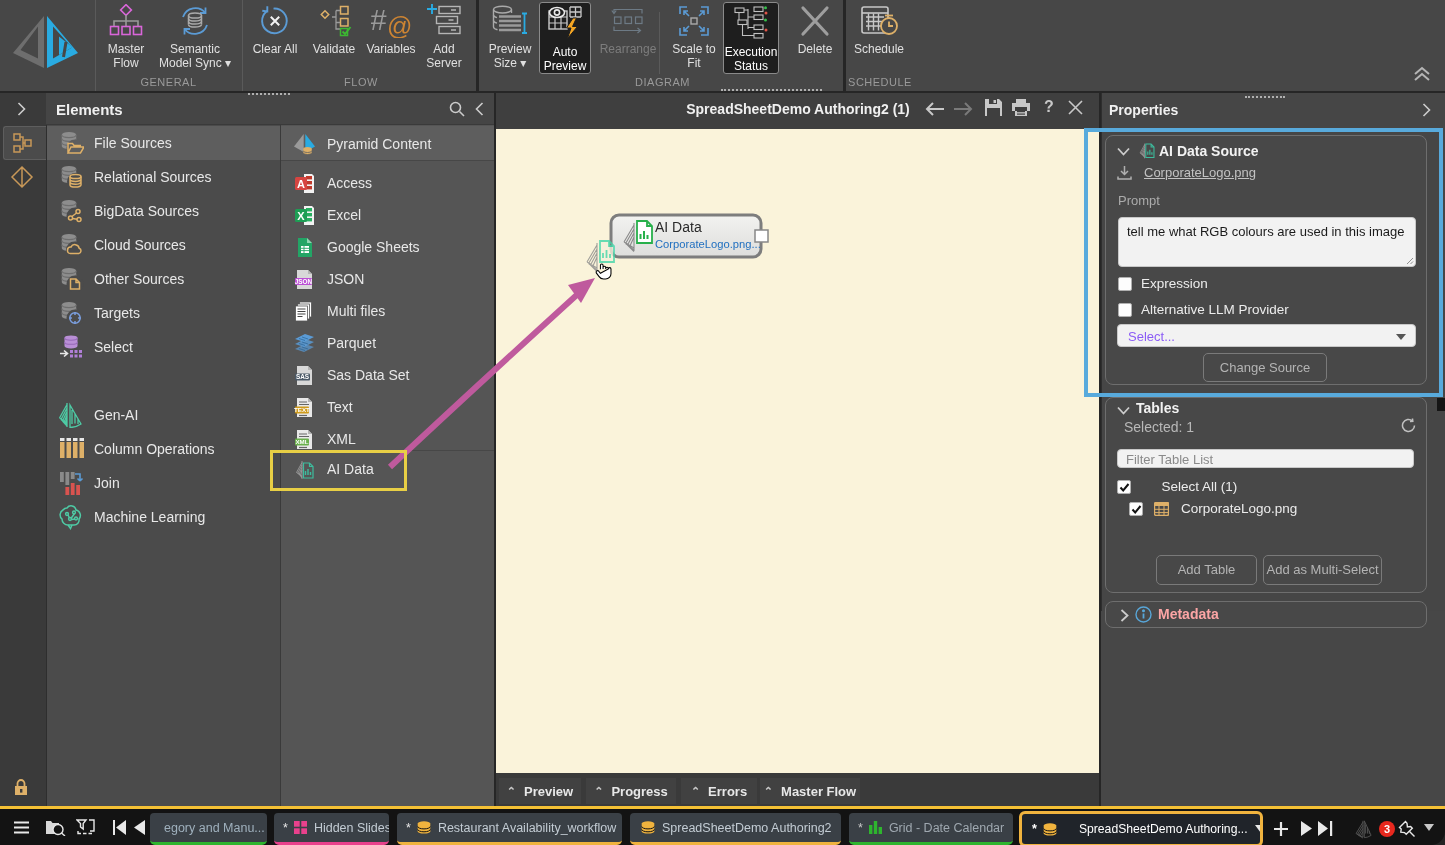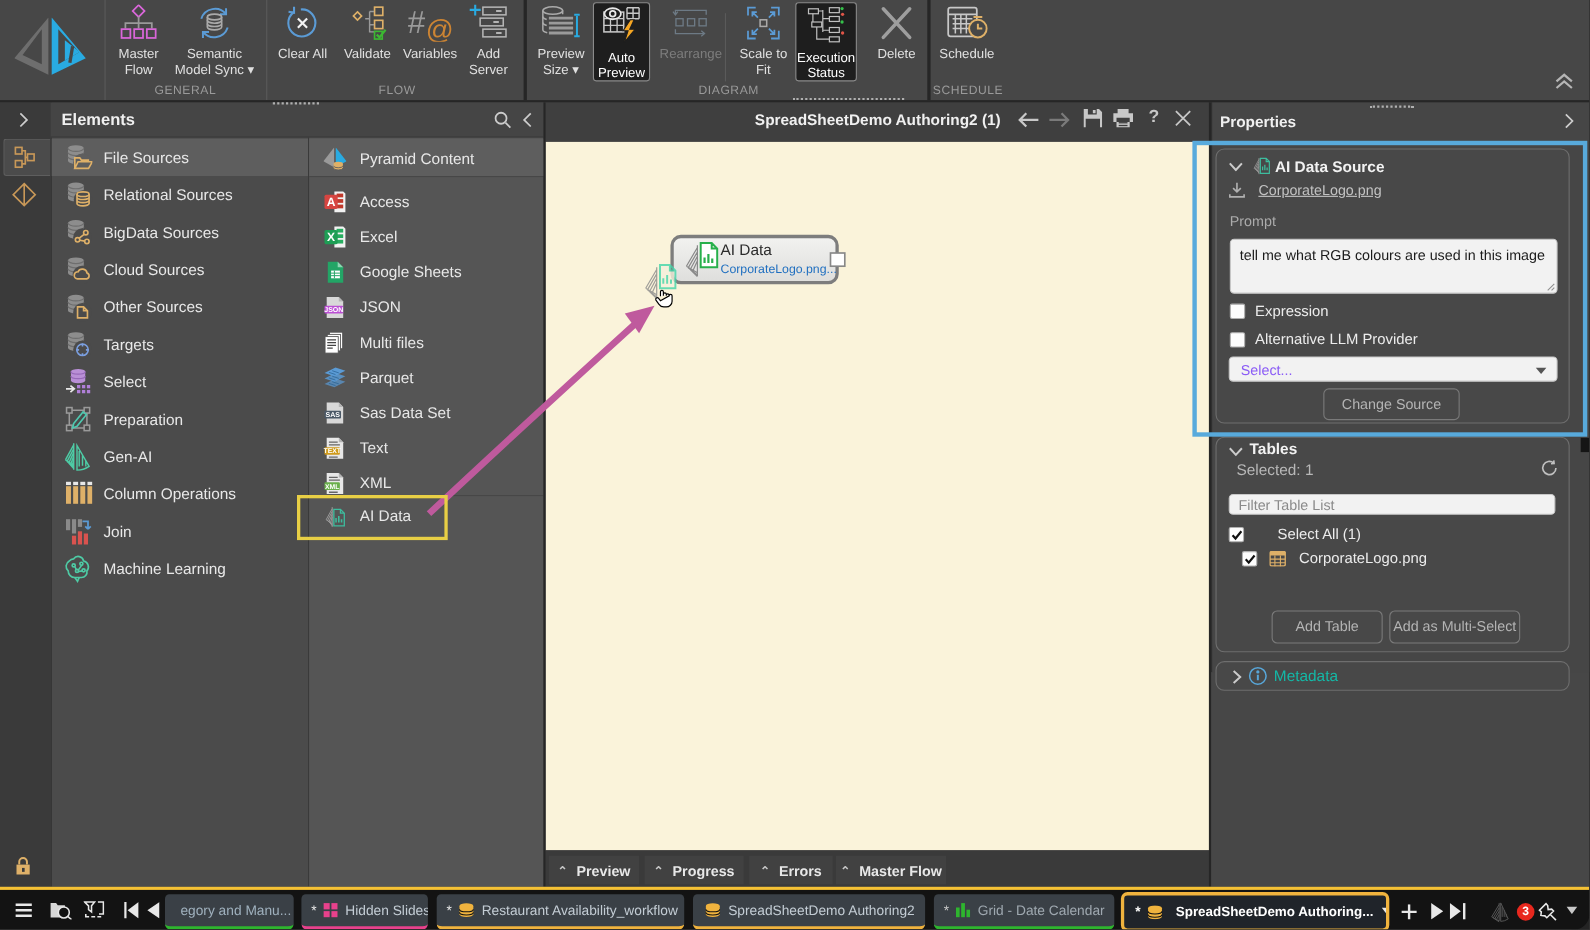--- a/index.html
+++ b/index.html
@@ -332,32 +332,20 @@
         <g fill="#b07fd8">
               <rect x="12" y="16" width="3" height="3"></rect>
               <rect x="16.5" y="16" width="3" height="3"></rect>
               <rect x="21" y="16" width="3" height="3"></rect>
         <rect x="12" y="20.5" width="3" height="3"></rect>
               <rect x="16.5" y="20.5" width="3" height="3"></rect>
               <rect x="21" y="20.5" width="3" height="3"></rect>
             </g>
       </svg></span>
         <span class="etx">Select</span>
-      </div>
-    <div class="erow" style="top:271px">
-        <span class="eic">
-      <svg width="26" height="26" viewBox="0 0 26 26" fill="none" stroke="#9a9a9a" stroke-width="1.4">
-        <rect x="2.5" y="2.5" width="5" height="5"></rect>
-            <rect x="18.5" y="2.5" width="5" height="5"></rect>
-            <rect x="2.5" y="18.5" width="5" height="5"></rect>
-            <rect x="18.5" y="18.5" width="5" height="5"></rect>
-        <path d="M7.5 5 H18.5 M5 7.5 V18.5 M21 7.5 V18.5 M7.5 21 H18.5"></path>
-        <path d="M9 17 L17.5 6.5 l3 2.5 L12 19.5 l-4 1.5 Z" stroke="#4ec9b0" stroke-width="1.5"></path>
-      </svg></span>
-        <span class="etx">Preparation</span>
       </div>
     <div class="erow" style="top:305px">
         <span class="eic">
       <svg width="26" height="26" viewBox="0 0 26 26" fill="none" stroke="#4ecba5" stroke-width="1.3">
         <path d="M9 1 V25 M9 2.5 L1.5 16 M9 6 L3 17.5 M9 9.5 L4.5 19 M9 13 L6 20.5 M9 16.5 L7.5 21.5 M1.5 16 L9 21 M3 17.5 L9 22.5 M4.5 19 L9 24"></path>
         <path d="M12 3 L23 22 a20 20 0 0 1 -11 3.5 Z M14 8 v14 M17 12 v9.5 M20 17 v5"></path>
       </svg></span>
         <span class="etx">Gen-AI</span>
       </div>
     <div class="erow" style="top:339px">
@@ -672,21 +660,21 @@
     </div>
     <div class="card" style="top:508px;height:27px">
       <svg class="abs" style="left:14px;top:7px" width="9" height="13" viewBox="0 0 9 13" fill="none" stroke="#cccccc" stroke-width="1.8">
           <path d="M1.5 1 L7.5 6.5 L1.5 12"></path>
         </svg>
       <svg class="abs" style="left:29px;top:4px" width="17" height="17" viewBox="0 0 17 17" fill="none" stroke="#58a6d8" stroke-width="1.4">
           <circle cx="8.5" cy="8.5" r="7.5"></circle>
           <path d="M8.5 7.5 V12.5" stroke-width="1.8"></path>
           <circle cx="8.5" cy="4.8" r="0.8" fill="#58a6d8"></circle>
         </svg>
-      <div class="abs" style="left:52px;top:4px;font-weight:normal;font-size:14px;color:#14b8a6">Metadata</div>
+      <div class="abs" style="left:52px;top:4px;font-weight:bold;font-size:14px;color:#fca5a5">Metadata</div>
     </div>
   </div>
   <div class="abs" style="left:1084px;top:128px;width:359px;height:269px;border:4px solid #58aadc;z-index:50"></div>
   <div class="abs" style="left:1437px;top:398px;width:8px;height:13px;background:#151515;z-index:51"></div>
   <div class="abs" style="left:0;top:91px;width:1445px;height:2px;background:#262626"></div>
   <div class="abs" style="left:494px;top:93px;width:2px;height:713px;background:#262626"></div>
   <div class="abs" style="left:1099px;top:93px;width:2px;height:713px;background:#262626"></div>
   <div class="abs" style="left:248px;top:93px;width:42px;height:0;border-top:2px dotted #b0b0b0;z-index:5"></div>
   <div class="abs" style="left:721px;top:89px;width:101px;height:0;border-top:2px dotted #b0b0b0"></div>
   <div class="abs" style="left:1245px;top:96px;width:40px;height:0;border-top:2px dotted #b0b0b0;z-index:5"></div>
@@ -754,21 +742,21 @@
         </svg>
       <span style="margin-left:7px;color:#9fa8b0">Grid - Date Calendar</span>
     </div>
     <div class="tab" style="left:1019px;top:2px;height:36px;width:244px;background:#20242a;border:3px solid #f0b33e;border-radius:6px">
       <span style="color:#fff;margin-left:10px;font-weight:bold">*</span>
       <svg style="margin-left:6px" width="14" height="13" viewBox="0 0 14 13">
           <ellipse cx="7" cy="2.6" rx="6.3" ry="2.4" fill="#f0b33e"></ellipse>
           <path d="M0.7 2.6 v7.6 a6.3 2.4 0 0 0 12.6 0 V2.6" fill="#f0b33e"></path>
           <path d="M0.7 5.5 a6.3 2.4 0 0 0 12.6 0 M0.7 8.4 a6.3 2.4 0 0 0 12.6 0" stroke="#131313" stroke-width="1" fill="none"></path>
         </svg>
-      <span style="margin-left:12px;color:#ffffff;font-weight:bold;font-size:12.2px">SpreadSheetDemo Authoring...</span>
+      <span style="margin-left:22px;color:#ffffff;font-weight:normal;font-size:12.2px">SpreadSheetDemo Authoring...</span>
       <svg style="margin-left:7px" width="12" height="8" viewBox="0 0 12 8">
           <polygon points="0,0 12,0 6,8" fill="#e8e8e8"></polygon>
         </svg>
     </div>
     <svg class="abs" style="left:1274px;top:13px" width="14" height="14" viewBox="0 0 14 14" stroke="#e8e8e8" stroke-width="2.2">
         <path d="M7 0 V14 M0 7 H14"></path>
       </svg>
     <svg class="abs" style="left:1301px;top:12px" width="11" height="15" viewBox="0 0 11 15">
         <polygon points="0,0 11,7.5 0,15" fill="#e8e8e8"></polygon>
       </svg>

